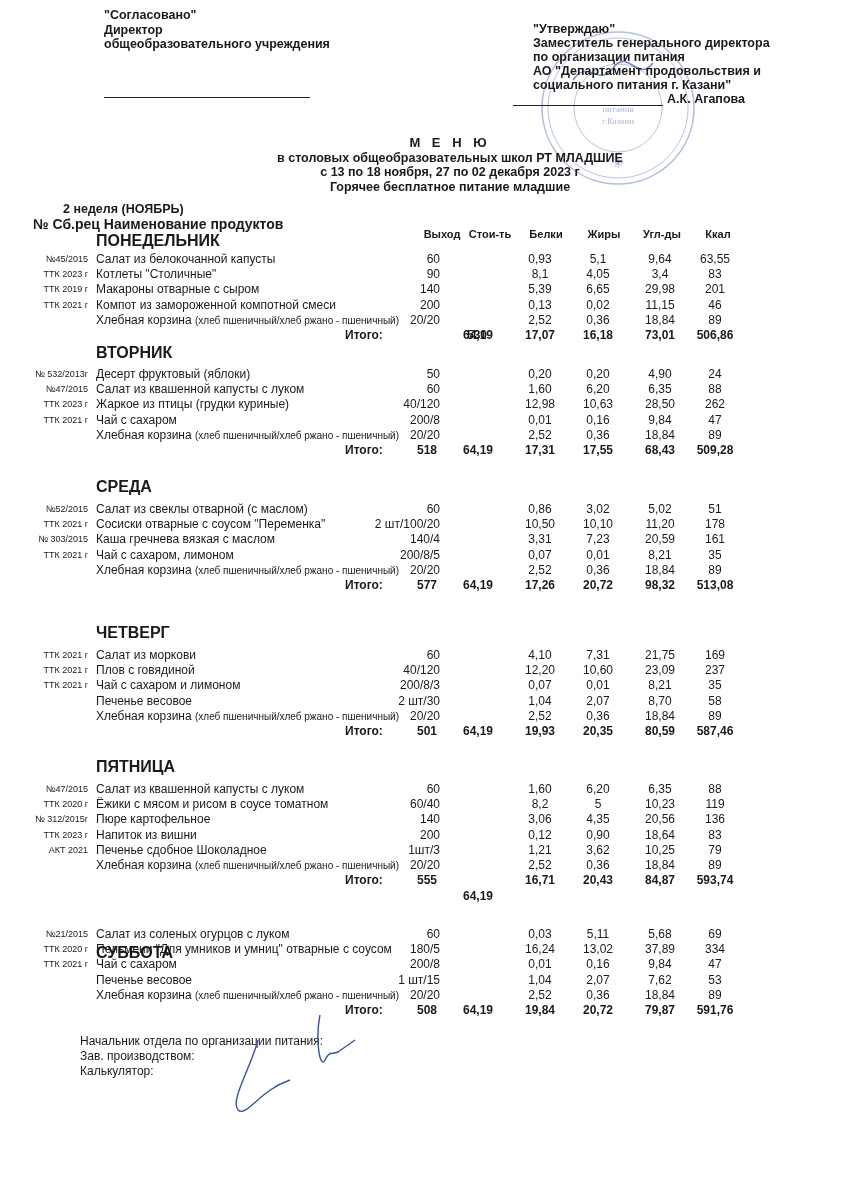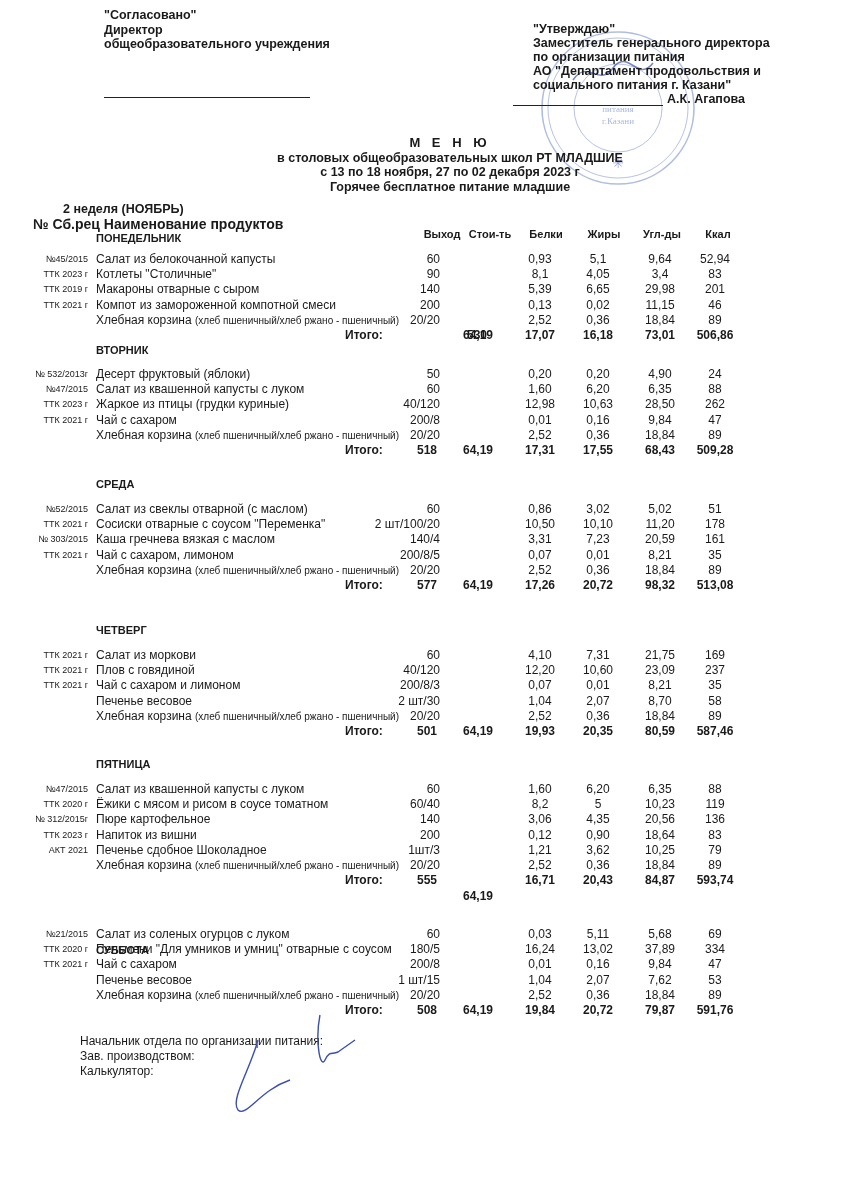--- a/index.html
+++ b/index.html
@@ -11,21 +11,21 @@
   .hdr-right { left: 533px; top: 22px; font-size: 12.5px; line-height: 14px; font-weight: bold; }
   .hdr-right .sig-row { position: relative; display: flex; justify-content: flex-end; }
   .hdr-right .sig-underline { position: absolute; left: -20px; top: 13px; width: 150px; border-top: 1px solid #222; }
   .stamp { left: 538px; top: 28px; width: 160px; height: 160px; }
   .title-block { left: 240px; top: 136px; width: 420px; text-align: center; font-weight: bold; font-size: 12.5px; line-height: 14.5px; }
   .title-block .menu-title { letter-spacing: 4px; font-size: 13px; }
   .week { left: 63px; top: 202px; font-size: 12.5px; font-weight: bold; }
   .col-hdr-left { left: 33px; top: 216px; font-size: 14px; font-weight: bold; }
   .colhead { top: 228px; font-size: 11px; font-weight: bold; width: 60px; text-align: center; }
   .day { position: absolute; left: 30px; width: 720px; }
-  .day-name { position: absolute; left: 66px; font-size: 11px; font-weight: bold; }
+  .day-name { position: absolute; left: 66px; font-size: 16px; font-weight: bold; }
   .row { position: absolute; left: 0; width: 720px; height: 15px; font-size: 12px; }
   .code { position: absolute; left: 0; width: 58px; text-align: right; font-size: 9px; top: 2px; }
   .dish { position: absolute; left: 66px; white-space: nowrap; }
   .dish .small { font-size: 10px; }
   .cell { position: absolute; text-align: center; width: 60px; }
   .c-out { left: 340px; width: 70px; text-align: right; }
   .c-b { left: 480px; }
   .c-f { left: 538px; }
   .c-c { left: 600px; }
   .c-k { left: 655px; }
@@ -87,21 +87,21 @@
 <div id="days">
     <div class="day" style="top: 0px;">
       <div class="day-name" style="top: 232px;">ПОНЕДЕЛЬНИК</div>
       <div class="row" style="top: 252px;">
         <span class="code">№45/2015</span>
         <span class="dish"><span>Салат из белокочанной капусты</span> <span class="small"></span></span>
         <span class="cell c-out">60</span>
         <span class="cell c-b">0,93</span>
         <span class="cell c-f">5,1</span>
         <span class="cell c-c">9,64</span>
-        <span class="cell c-k">52,94</span>
+        <span class="cell c-k">63,55</span>
       </div>
       <div class="row" style="top: 267.2px;">
         <span class="code">ТТК 2023 г</span>
         <span class="dish"><span>Котлеты "Столичные"</span> <span class="small"></span></span>
         <span class="cell c-out">90</span>
         <span class="cell c-b">8,1</span>
         <span class="cell c-f">4,05</span>
         <span class="cell c-c">3,4</span>
         <span class="cell c-k">83</span>
       </div>

